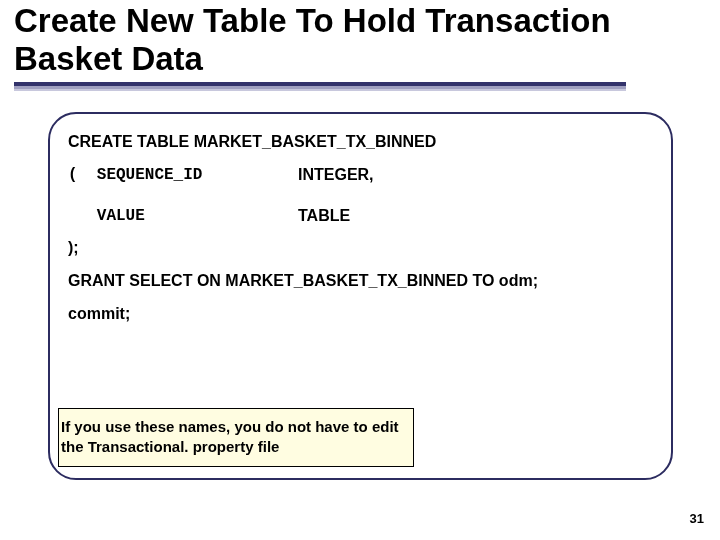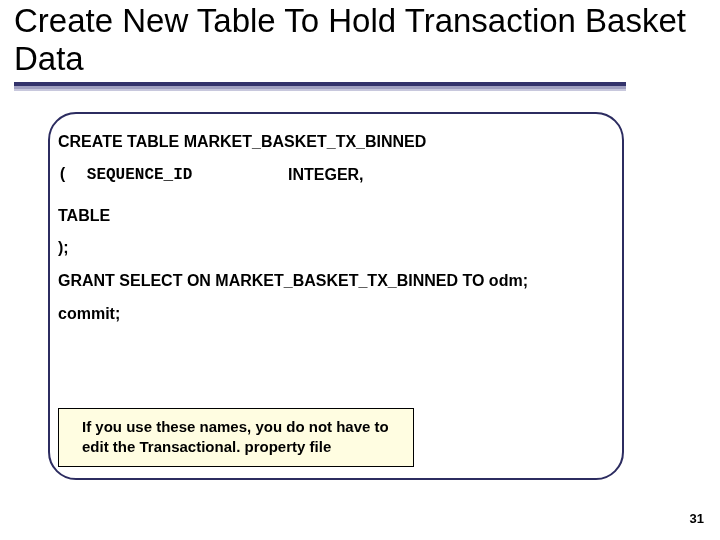--- a/index.html
+++ b/index.html
@@ -10,64 +10,64 @@
     height: 540px;
     background: #fff;
     overflow: hidden;
   }
   .title {
     position: absolute;
     top: 2px;
     left: 14px;
     right: 20px;
     font-size: 33px;
-    font-weight: 400;
+    font-weight: 700;
     color: #000;
     line-height: 1.15;
     letter-spacing: 0px;
   }
   .underline-stack {
     position: absolute;
     left: 14px;
     top: 82px;
     width: 612px;
   }
   .ul1 { height: 4px; background: #33336b; }
   .ul2 { height: 3px; background: #a0a0c0; margin-top: 0px; }
   .ul3 { height: 2px; background: #c8c8dd; margin-top: 0px; }
 
   .box {
     position: absolute;
     left: 48px;
     top: 112px;
-    width: 576px;
+    width: 625px;
     height: 368px;
     border: 2px solid #2c2c60;
     border-radius: 28px;
-    padding: 16px 20px 12px 8px;
+    padding: 16px 20px 12px 18px;
   }
   .sql {
     font-size: 16px;
     font-weight: 700;
     color: #000;
     line-height: 1.55;
   }
   .sql .row { display: flex; margin-bottom: 8px; }
   .sql .col-a { width: 230px; white-space: pre; font-family: Liberation Mono, monospace; }
   .sql .col-b { flex: 1; white-space: pre; }
   .sql .stmt { margin-bottom: 8px; }
 
   .note {
     position: absolute;
     left: 58px;
     top: 408px;
     width: 356px;
     background: #fffde1;
     border: 1px solid #000;
-    padding: 8px 23px;
+    padding: 8px 2px;
     font-size: 15px;
     font-weight: 700;
     color: #000;
     line-height: 1.35;
   }
 
   .pagenum {
     position: absolute;
     right: 16px;
     bottom: 14px;
@@ -94,20 +94,21 @@
     <div class="sql">
       <div class="stmt">CREATE TABLE MARKET_BASKET_TX_BINNED</div>
 
       <div class="row">
         <div class="col-a">(  SEQUENCE_ID</div>
         <div class="col-b">INTEGER,</div>
       </div>
       <div class="row">
       </div>
       <div class="row">
+        <div class="col-a">   VALUE</div>
         <div class="col-b">TABLE</div>
       </div>
 
       <div class="stmt">);</div>
       <div class="stmt">GRANT SELECT ON MARKET_BASKET_TX_BINNED TO odm;</div>
       <div class="stmt">commit;</div>
     </div>
   </div>
 
   <div class="note">

